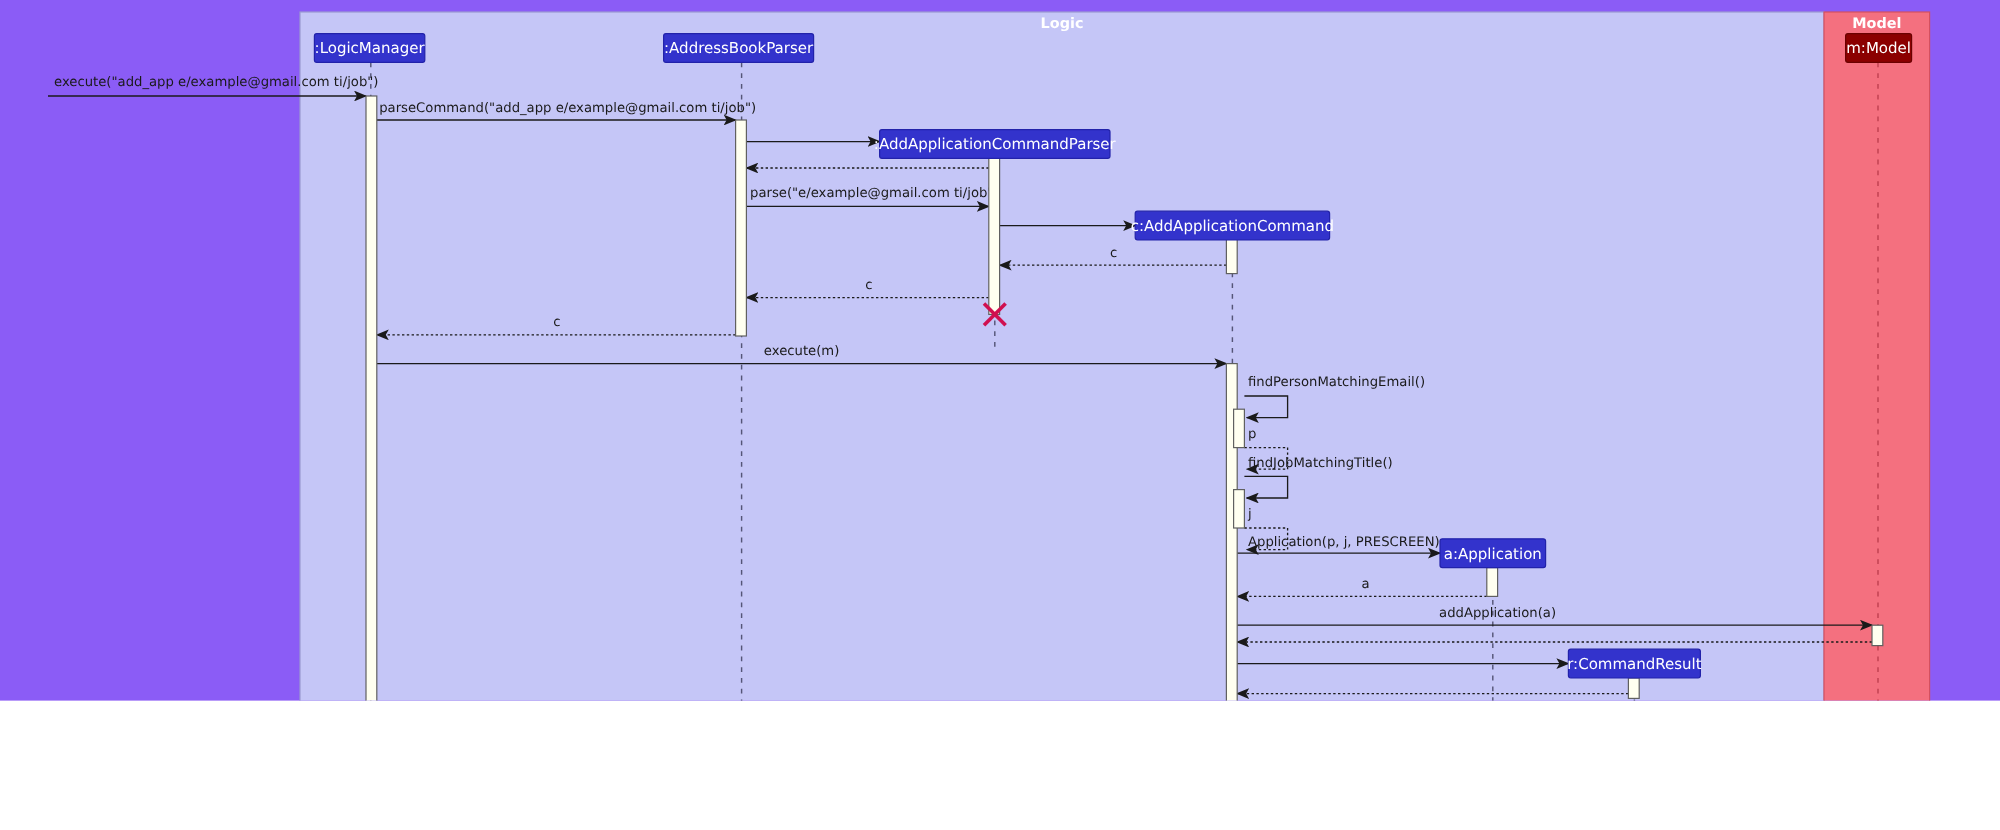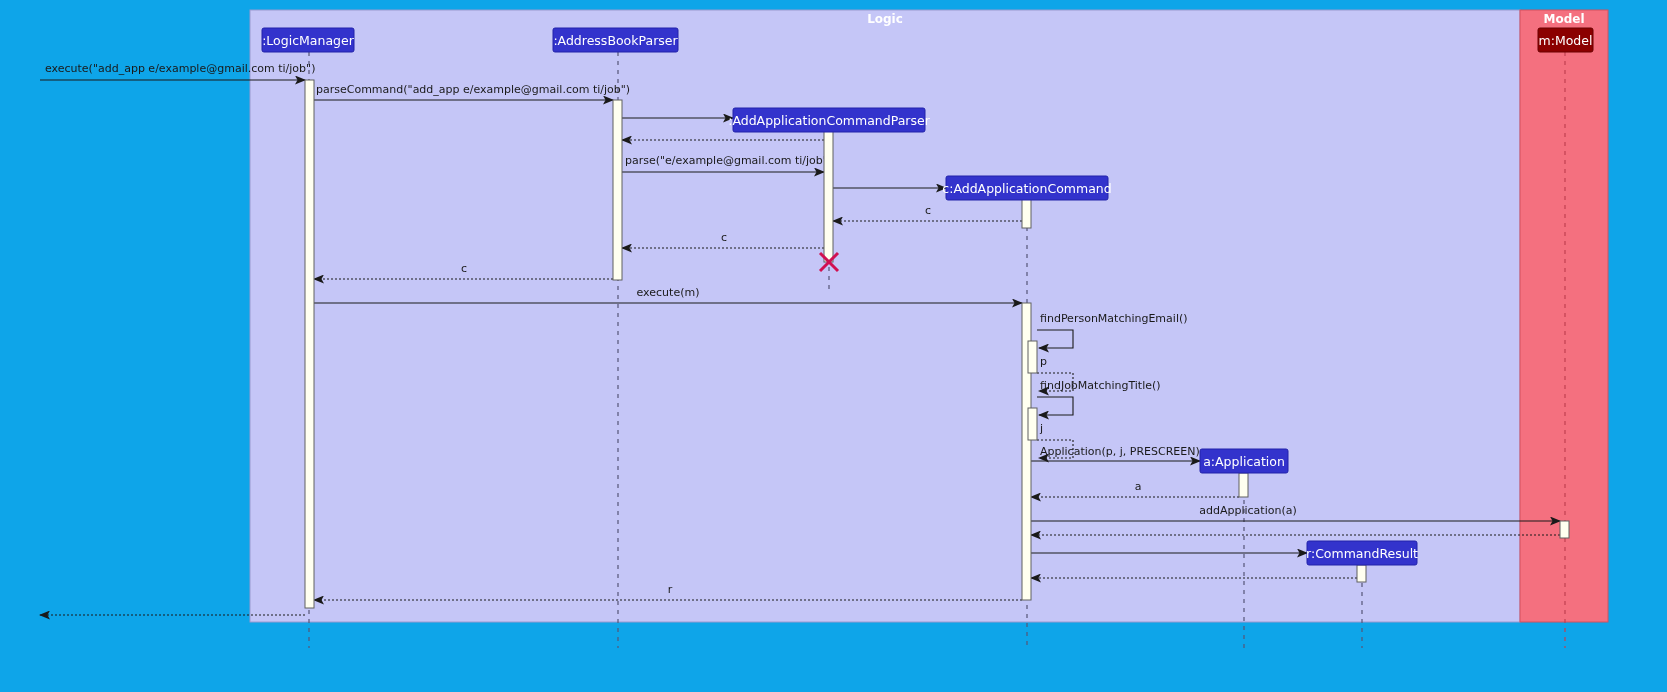--- a/index.html
+++ b/index.html
@@ -7,21 +7,21 @@
   body{font-family:"DejaVu Sans","Liberation Sans",sans-serif;}
   #canvas{position:relative;width:1667px;height:692px;background:#fdfdfd;overflow:hidden;}
   svg{display:block;}
   .msg-label{font-family:"DejaVu Sans","Liberation Sans",sans-serif;font-size:11px;fill:#1a1a1a;}
   .part-label{font-family:"DejaVu Sans","Liberation Sans",sans-serif;font-size:12.5px;fill:#ffffff;}
   .frame-label{font-family:"DejaVu Sans","Liberation Sans",sans-serif;font-size:12px;fill:#ffffff;font-weight:bold;}
 </style>
 </head>
 <body>
 
-<div id="canvas" style="width: 1667px; height: 692px; background: #0ea5e9;">
+<div id="canvas" style="width: 1667px; height: 584px; background: #8b5cf6;">
   <svg id="diagram-svg" width="1667" height="692">
     <defs>
       <marker id="arrow-solid" markerWidth="11" markerHeight="9" refX="10" refY="4.5" orient="auto" markerUnits="userSpaceOnUse">
         <path d="M0,0 L11,4.5 L0,9 L2.5,4.5 Z" fill="#1a1a1a"></path>
       </marker>
       <marker id="arrow-open" markerWidth="11" markerHeight="9" refX="10" refY="4.5" orient="auto" markerUnits="userSpaceOnUse">
         <path d="M0,0 L11,4.5 L0,9 L2.5,4.5 Z" fill="#1a1a1a"></path>
       </marker>
     </defs>
 

